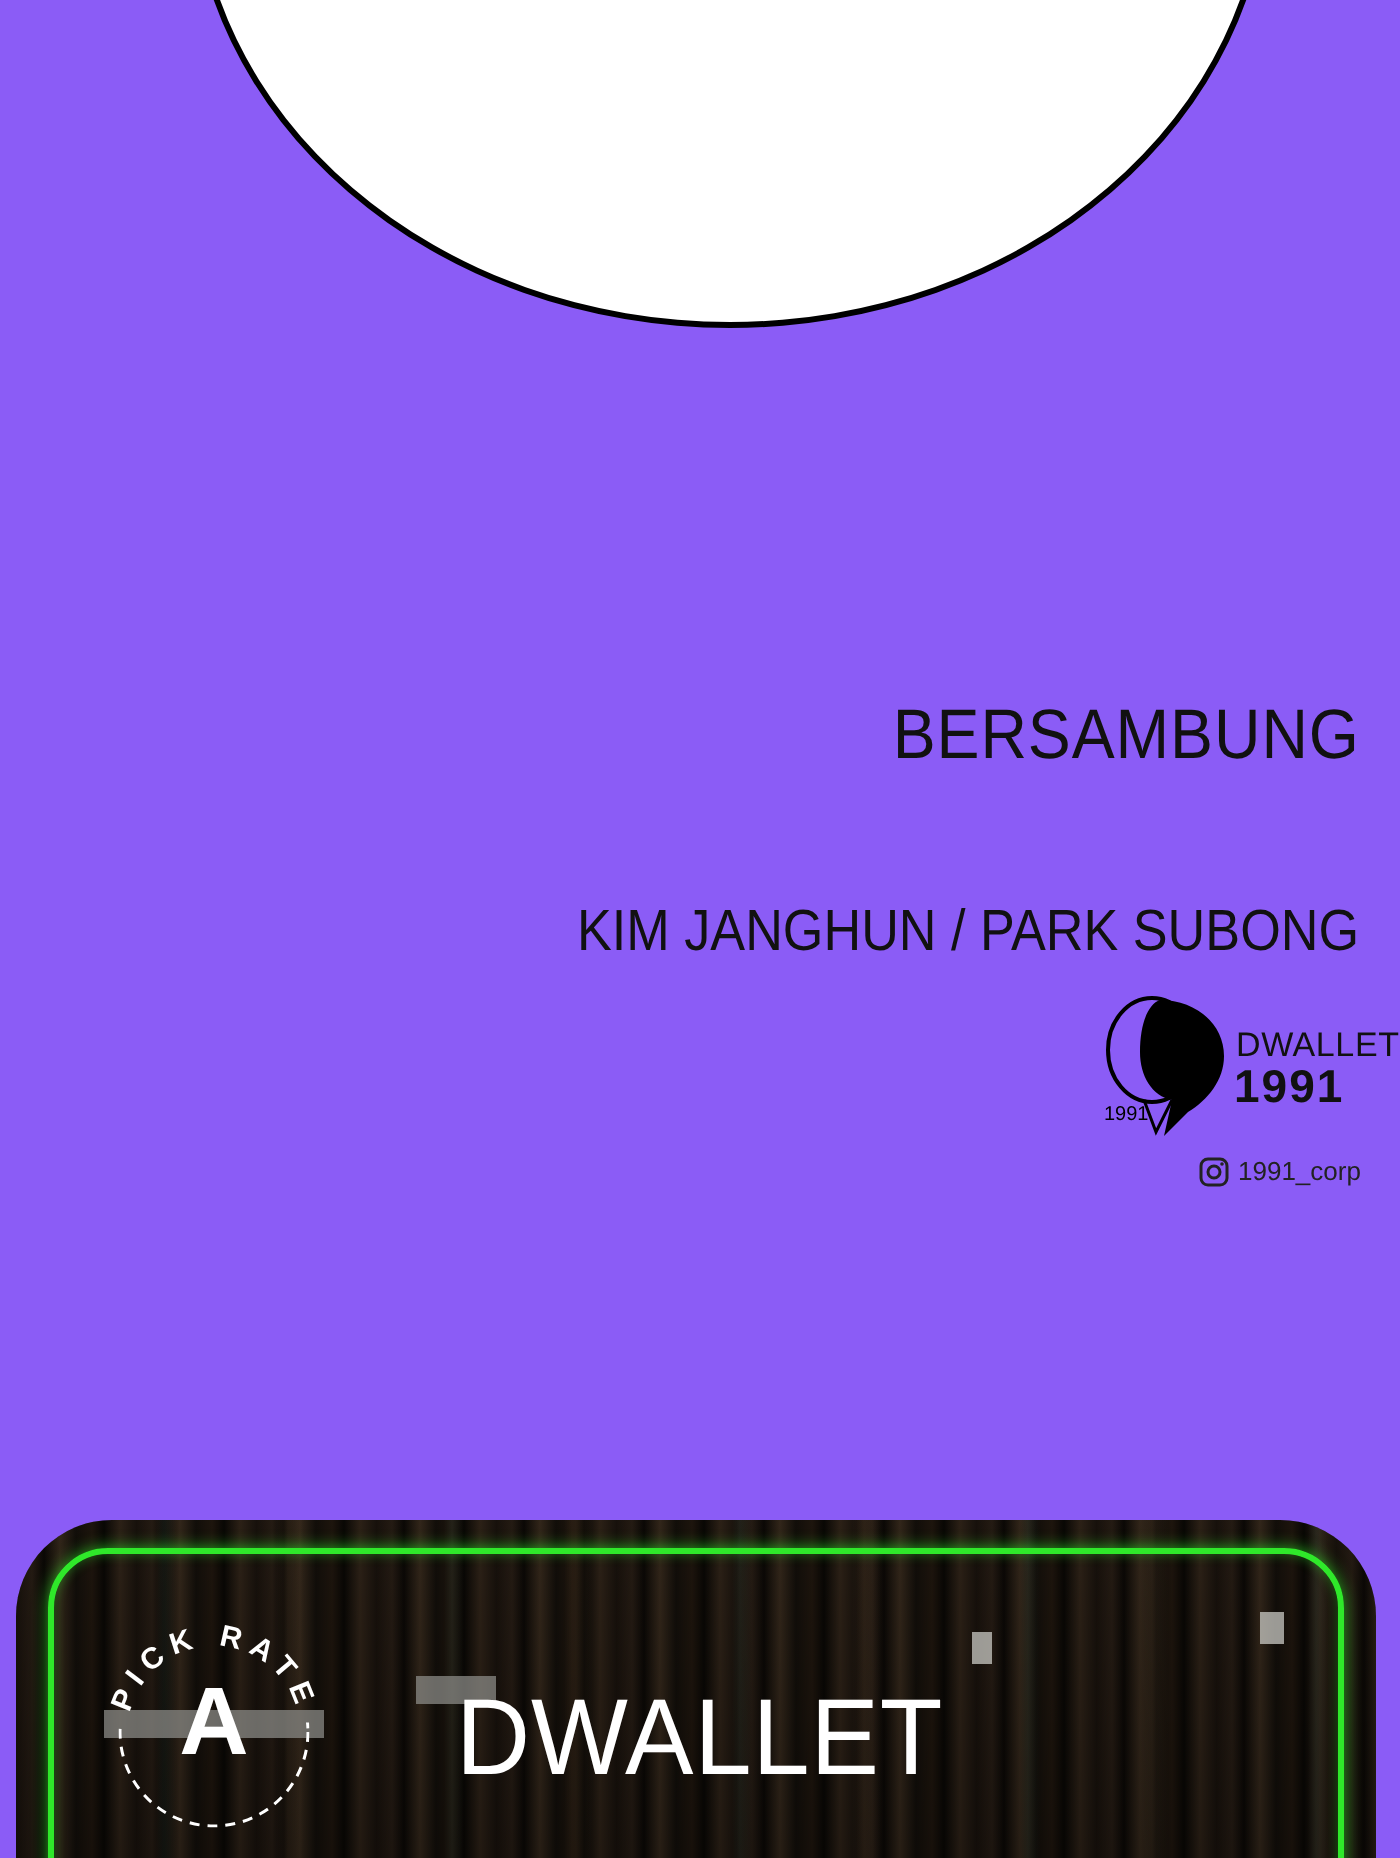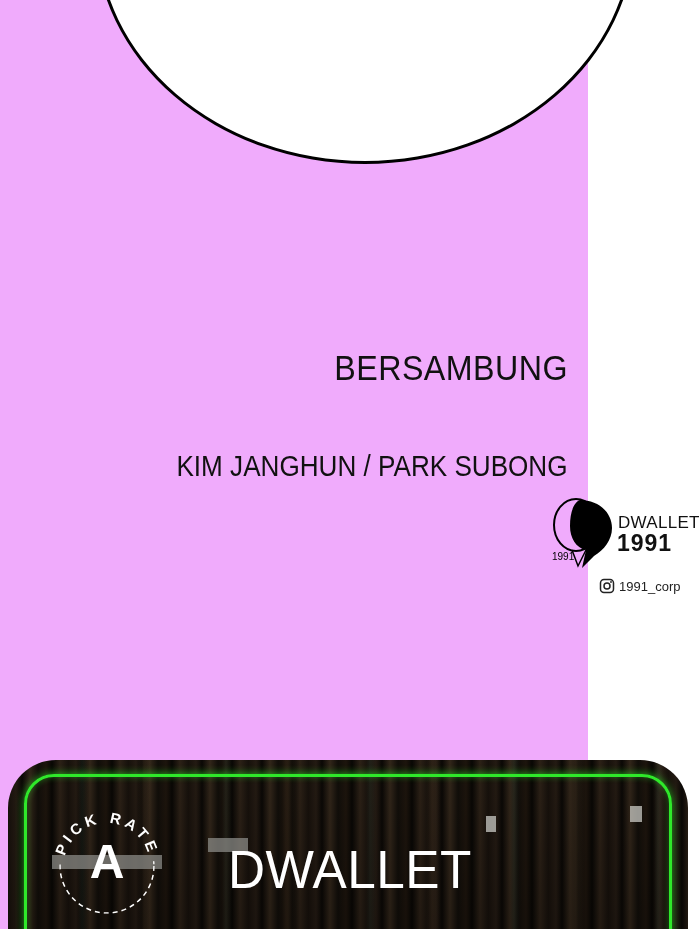--- a/index.html
+++ b/index.html
@@ -5,23 +5,23 @@
     * { margin: 0; padding: 0; box-sizing: border-box; }
     html, body {
       width: 700px;
       height: 929px;
       background: #ffffff;
       overflow: hidden;
       font-family: "Liberation Sans", sans-serif;
     }
     .page {
       position: relative;
-      width: 588px;
+      width: 700px;
       height: 929px;
-      background: #f0abfc;
+      background: #8b5cf6;
     }
 
     
     .bubble {
       position: absolute;
       left: 95px;
       top: -300px;
       width: 540px;
       height: 464px;
       border: 3px solid #000;
@@ -76,21 +76,20 @@
       font-size: 23px;
       font-weight: bold;
       color: #111;
       letter-spacing: 1px;
     }
     .insta {
       position: absolute;
       left: 599px;
       top: 578px;
       display: flex;
-      align-items: center;
       gap: 4px;
       font-size: 13px;
       color: #222;
     }
     .insta-icon { width: 16px; height: 16px; }
 
     
     .banner {
       position: absolute;
       left: 8px;

